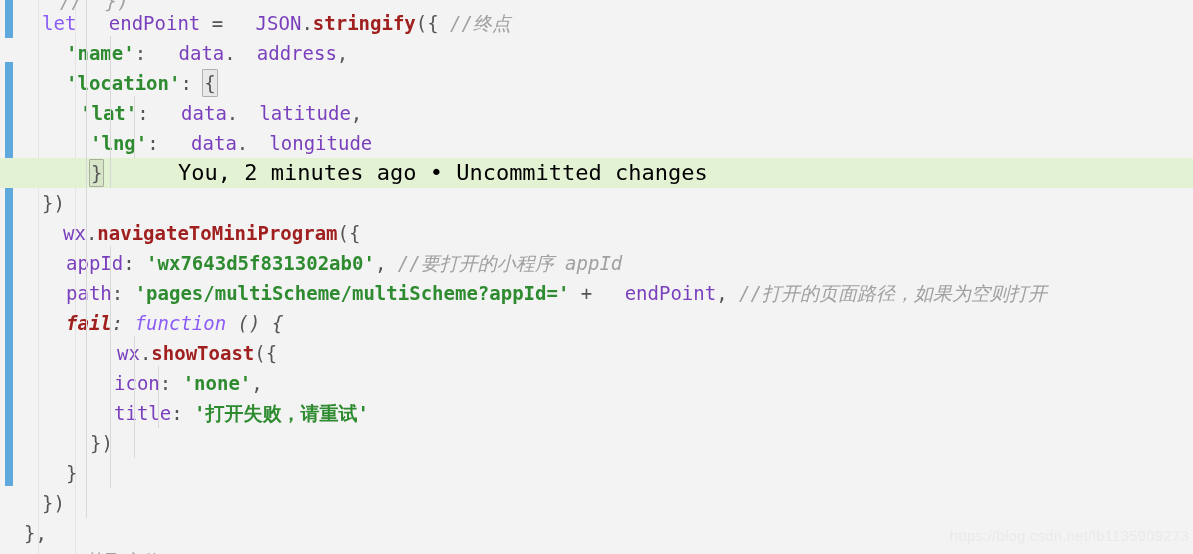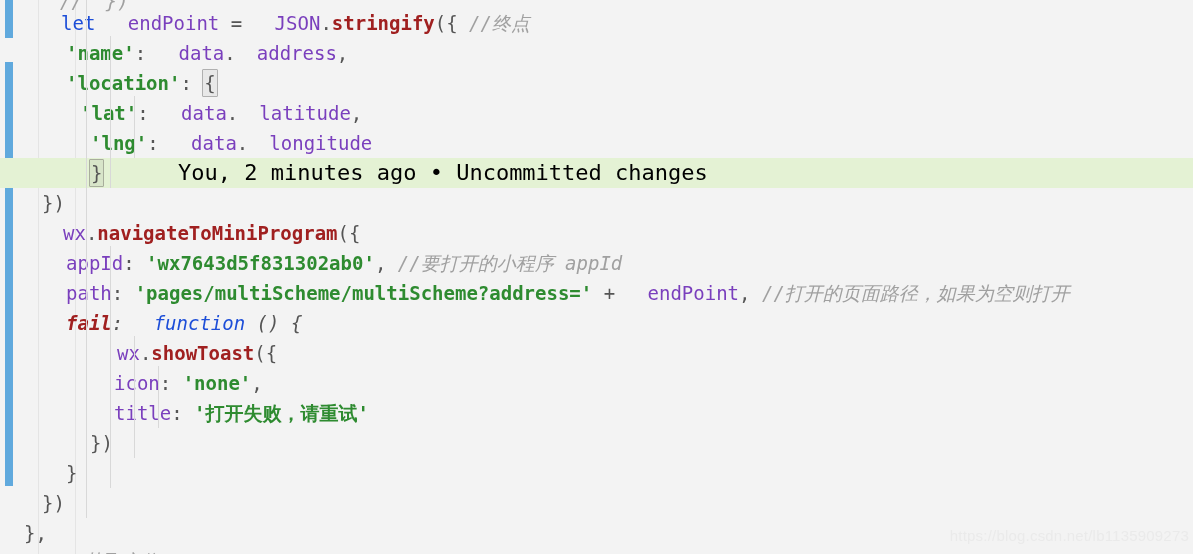--- a/index.html
+++ b/index.html
@@ -73,21 +73,21 @@
   }
 
   
   .indent-guide {
     position: absolute;
     width: 1px;
     background: #d8d8d8;
   }
 
   
-  .t-kw       { color: #1d4ed8; margin-left: 19px; }      
+  .t-kw       { color: #8b5cf6; }      
   .t-id       { color: #7a3fbd; margin-left: 21px; }
   .t-prop     { color: #7a3fbd; }
   .t-str      { color: #2e8b30; font-weight: 600; }
   .t-fn       { color: #a02020; font-weight: bold; }
   .t-failkw   { color: #a02020; font-weight: bold; }
   .t-punct    { color: #555555; }
   .t-op       { color: #555555; }
   .t-comment  { color: #a0a0a0; font-style: italic; }
 
   .bracket-match {
@@ -138,21 +138,21 @@
       <div class="row" style="top: -14px;"><span class="code" style="left: 60px;"><span class="t-comment">//  })</span></span></div>
       <div class="row" style="top: 8px;"><span class="code" style="left: 42px;"><span class="t-kw">let </span><span class="t-id">endPoint</span><span class="t-op"> = </span><span class="t-id">JSON</span><span class="t-punct">.</span><span class="t-fn">stringify</span><span class="t-punct">({ </span><span class="t-comment">//终点</span></span></div>
       <div class="row" style="top: 38px;"><span class="code" style="left: 66px;"><span class="t-str">'name'</span><span class="t-punct">: </span><span class="t-id">data</span><span class="t-punct">.</span><span class="t-id">address</span><span class="t-punct">,</span></span></div>
       <div class="row" style="top: 68px;"><span class="code" style="left: 66px;"><span class="t-str">'location'</span><span class="t-punct">: </span><span class="t-punct bracket-match">{</span></span></div>
       <div class="row" style="top: 98px;"><span class="code" style="left: 80px;"><span class="t-str">'lat'</span><span class="t-punct">: </span><span class="t-id">data</span><span class="t-punct">.</span><span class="t-id">latitude</span><span class="t-punct">,</span></span></div>
       <div class="row" style="top: 128px;"><span class="code" style="left: 90px;"><span class="t-str">'lng'</span><span class="t-punct">: </span><span class="t-id">data</span><span class="t-punct">.</span><span class="t-id">longitude</span></span></div>
       <div class="row blame-line" style="top: 158px;"><span class="code" style="left: 90px;"><span class="t-punct bracket-match">}</span></span><span class="blame-annotation">You, 2 minutes ago • Uncommitted changes</span></div>
       <div class="row" style="top: 188px;"><span class="code" style="left: 42px;"><span class="t-punct">})</span></span></div>
       <div class="row" style="top: 218px;"><span class="code" style="left: 42px;"><span class="t-id">wx</span><span class="t-punct">.</span><span class="t-fn">navigateToMiniProgram</span><span class="t-punct">({</span></span></div>
       <div class="row" style="top: 248px;"><span class="code" style="left: 66px;"><span class="t-prop">appId</span><span class="t-punct">: </span><span class="t-str">'wx7643d5f831302ab0'</span><span class="t-punct">, </span><span class="t-comment">//要打开的小程序 appId</span></span></div>
-      <div class="row" style="top: 278px;"><span class="code" style="left: 66px;"><span class="t-prop">path</span><span class="t-punct">: </span><span class="t-str">'pages/multiScheme/multiScheme?address='</span><span class="t-op"> + </span><span class="t-id">endPoint</span><span class="t-punct">, </span><span class="t-comment">//打开的页面路径，如果为空则打开</span></span></div>
+      <div class="row" style="top: 278px;"><span class="code" style="left: 66px;"><span class="t-prop">path</span><span class="t-punct">: </span><span class="t-str">'pages/multiScheme/multiScheme?appId='</span><span class="t-op"> + </span><span class="t-id">endPoint</span><span class="t-punct">, </span><span class="t-comment">//打开的页面路径，如果为空则打开</span></span></div>
       <div class="row" style="top: 308px; font-style: italic;"><span class="code" style="left: 66px;"><span class="t-failkw">fail</span><span class="t-punct">: </span><span class="t-kw">function</span><span class="t-punct"> () {</span></span></div>
       <div class="row" style="top: 338px;"><span class="code" style="left: 96px;"><span class="t-id">wx</span><span class="t-punct">.</span><span class="t-fn">showToast</span><span class="t-punct">({</span></span></div>
       <div class="row" style="top: 368px;"><span class="code" style="left: 114px;"><span class="t-prop">icon</span><span class="t-punct">: </span><span class="t-str">'none'</span><span class="t-punct">,</span></span></div>
       <div class="row" style="top: 398px; padding-left: 44px;"><span class="code" style="left: 114px;"><span class="t-prop">title</span><span class="t-punct">: </span><span class="t-str">'打开失败，请重试'</span></span></div>
       <div class="row" style="top: 428px;"><span class="code" style="left: 90px;"><span class="t-punct">})</span></span></div>
       <div class="row" style="top: 458px;"><span class="code" style="left: 66px;"><span class="t-punct">}</span></span></div>
       <div class="row" style="top: 488px;"><span class="code" style="left: 42px;"><span class="t-punct">})</span></span></div>
       <div class="row" style="top: 518px;"><span class="code" style="left: 24px;"><span class="t-punct">},</span></span></div>
       <div class="row" style="top: 546px;"><span class="code" style="left: 60px;"><span class="t-comment">//获取定位</span></span></div>
     </div>

